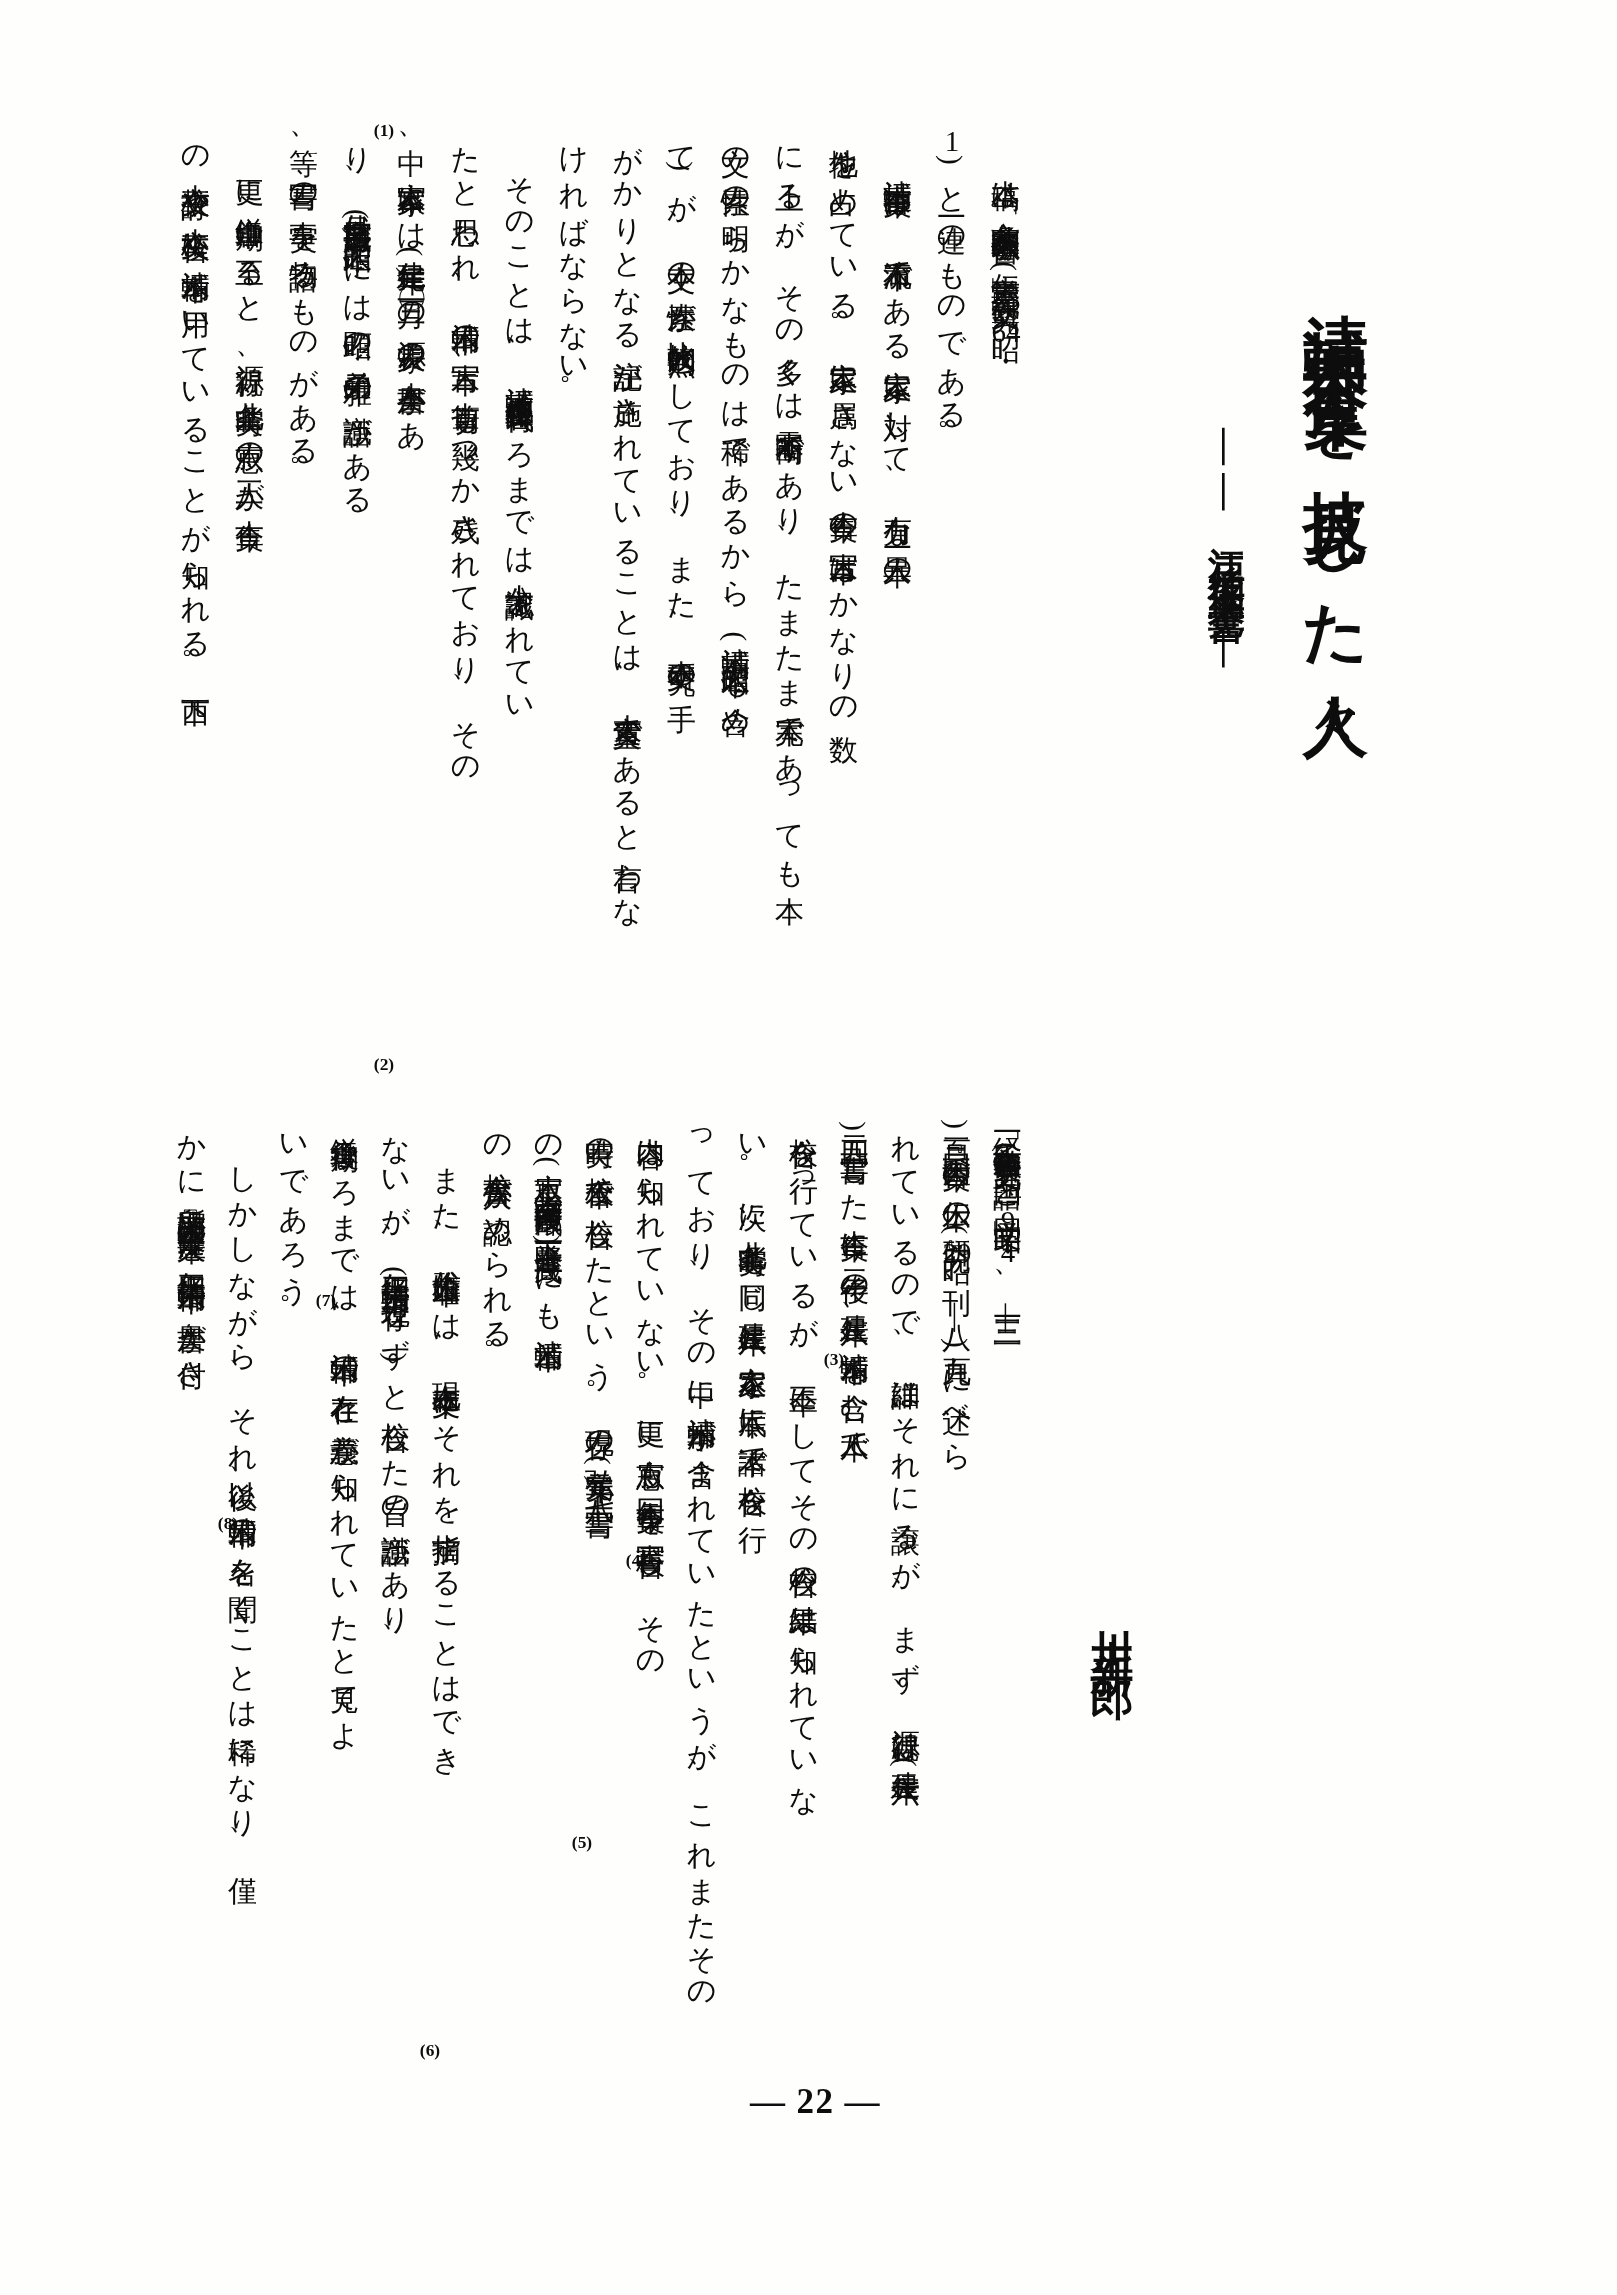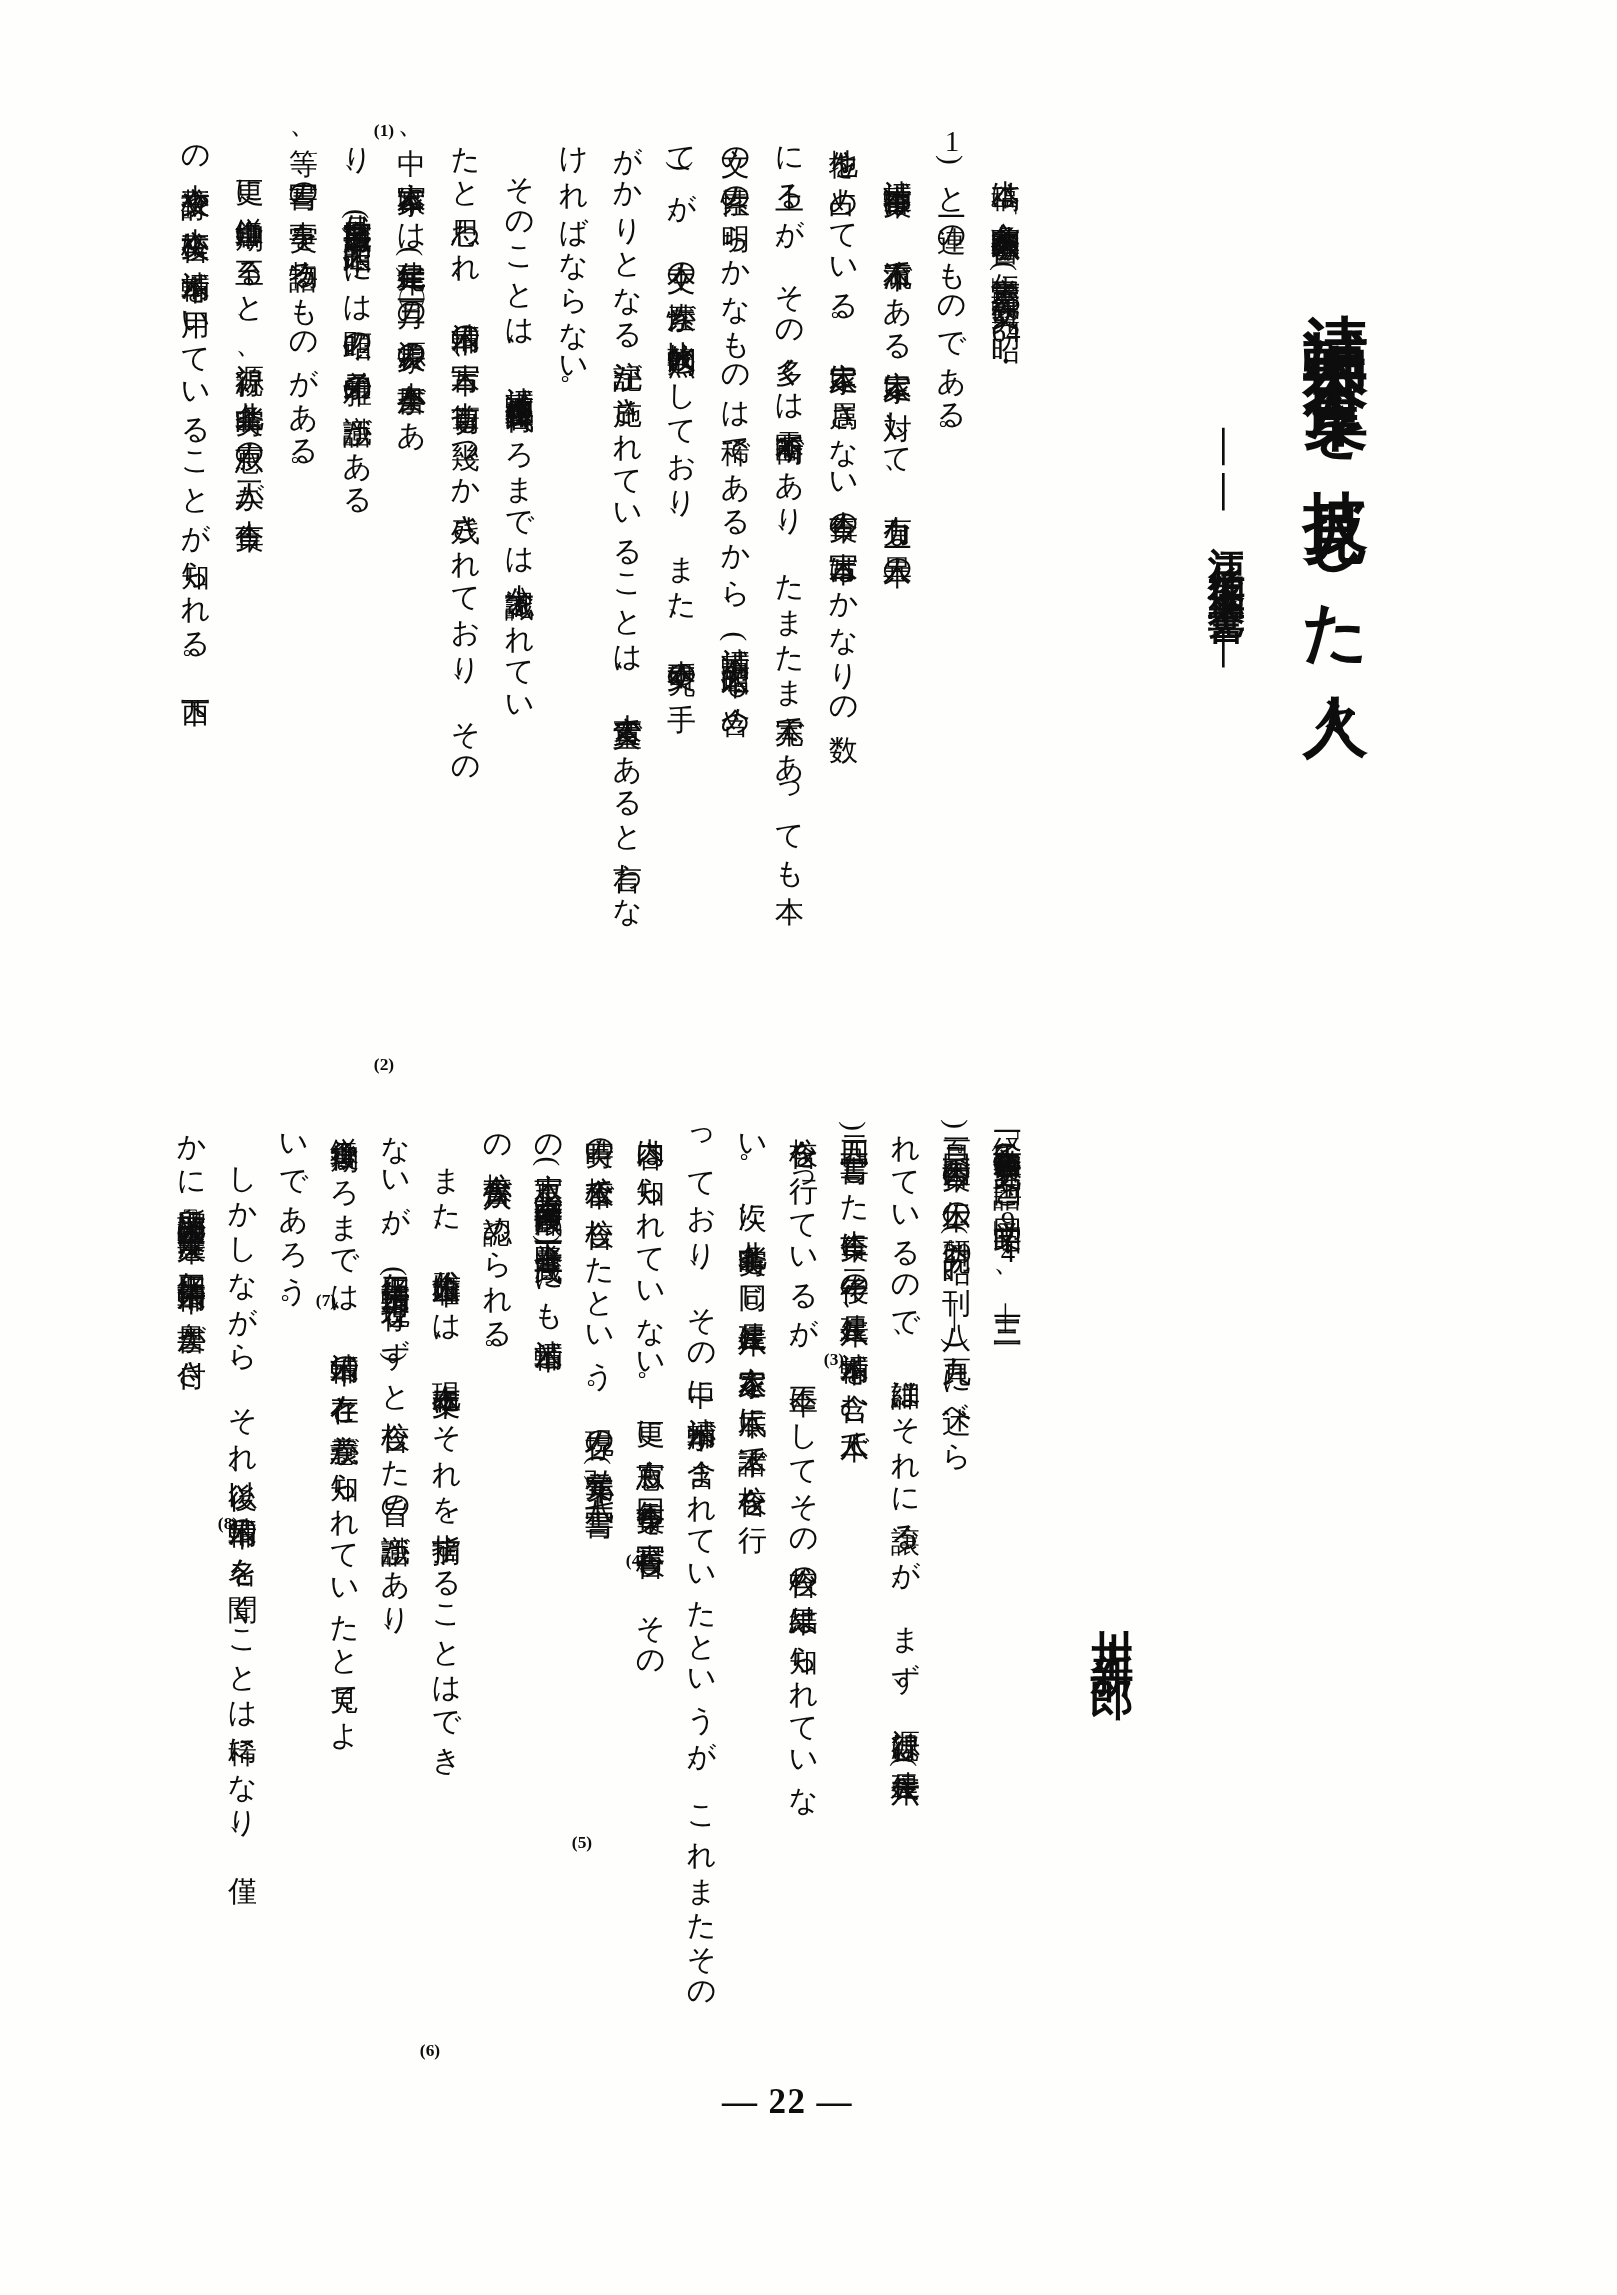--- a/index.html
+++ b/index.html
@@ -39,21 +39,21 @@
   .tcy{text-combine-upright:all;}
   .note{
     position:absolute;
     font-size:17.4px;font-weight:bold;
     letter-spacing:0;line-height:1;
     white-space:nowrap;
     transform:translateX(-50%);
   }
   .pageno{
     position:absolute;left:722px;top:2082px;width:187px;
-    text-align:left;font-size:35px;font-weight:bold;
+    text-align:center;font-size:35px;font-weight:bold;
     letter-spacing:1.4px;
   }
 </style>
 </head>
 <body>
 
 <div class="page">
 
   <h1 class="title vtext">清輔本古今集を披見した人々</h1>
 

